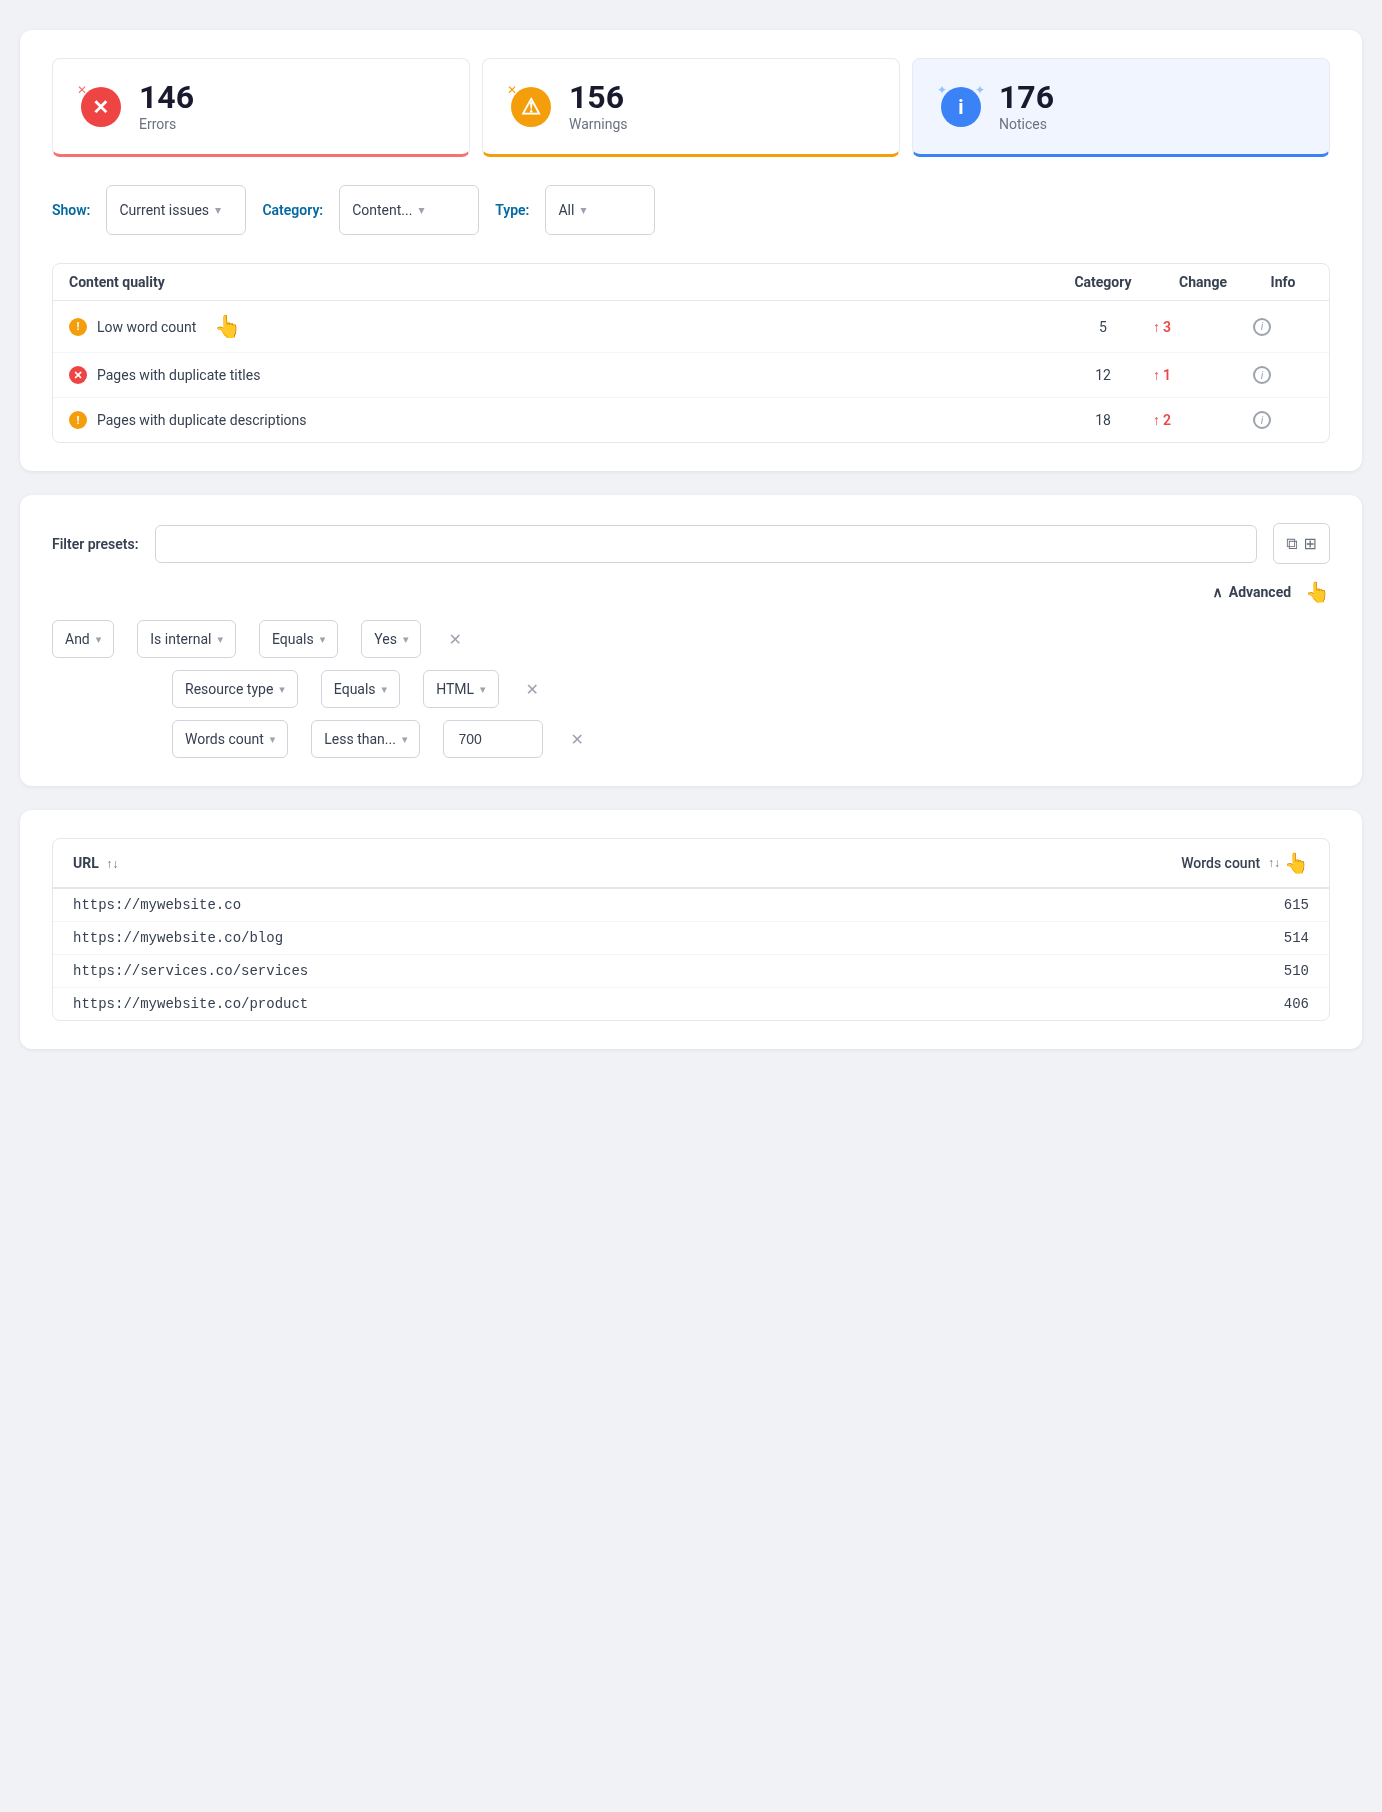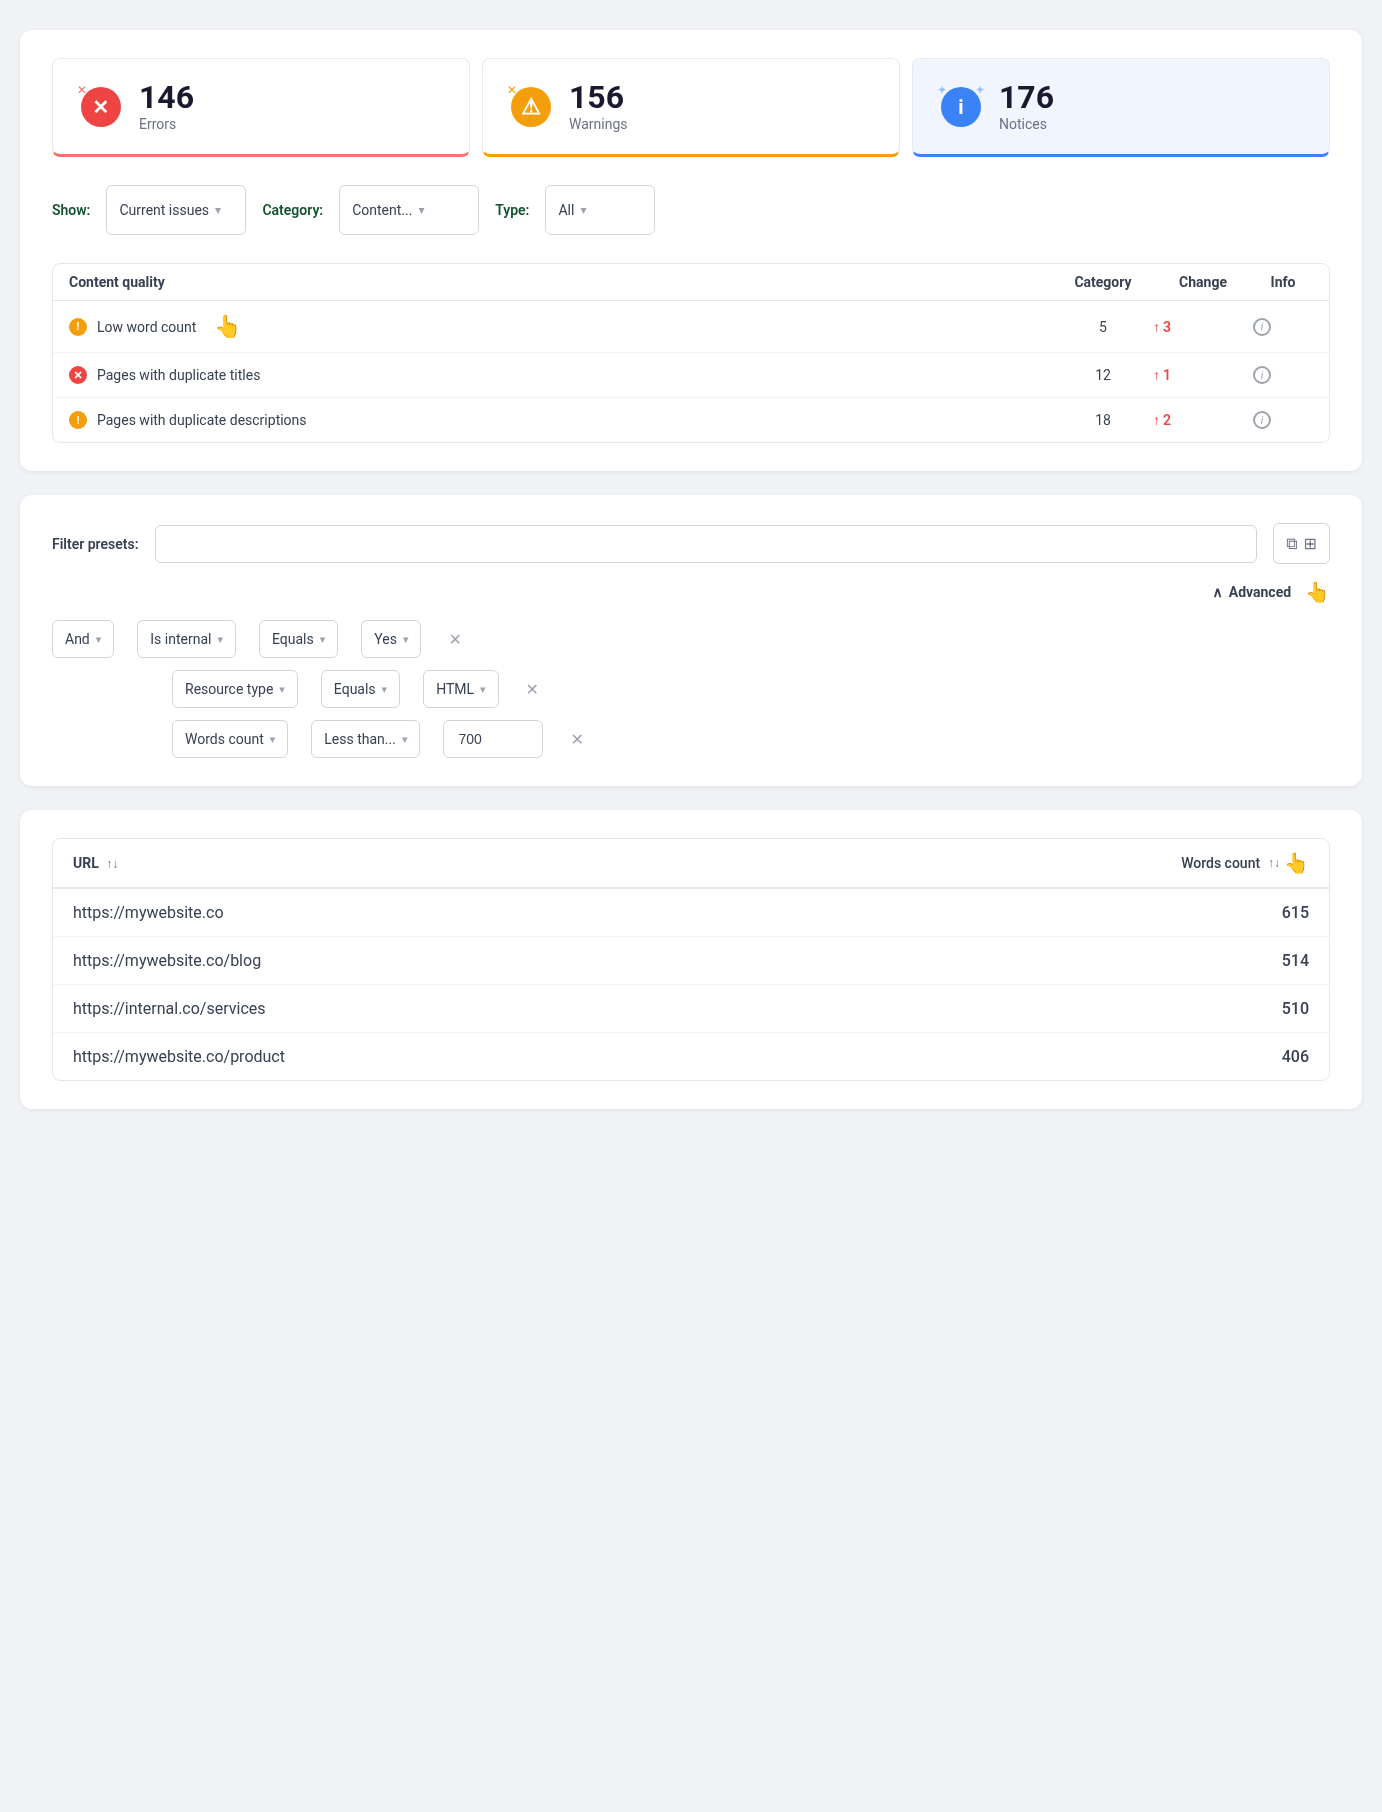--- a/index.html
+++ b/index.html
@@ -77,21 +77,21 @@
     
     .filters-row {
       display: flex;
       align-items: center;
       gap: 16px;
       margin: 24px 0 0 0;
     }
     .filter-label {
       font-size: 14px;
       font-weight: 600;
-      color: #14532d;
+      color: #0369a1;
     }
     .filter-select {
       display: flex;
       align-items: center;
       gap: 6px;
       border: 1px solid #d1d5db;
       border-radius: 6px;
       padding: 16px 12px;
       font-size: 14px;
       color: #374151;
@@ -239,24 +239,25 @@
       padding: 12px 20px;
       font-weight: 700;
       font-size: 14px;
       color: #374151;
       border-bottom: 2px solid #e5e7eb;
       gap: 27px;
     }
     .url-table-row {
       display: flex;
       align-items: center;
-      padding: 14px 20px;
+      padding: 8px 20px;
       border-bottom: 1px solid #f3f4f6;
-      font-size: 16px;
-      color: #374151;
+      font-size: 14px;
+      color: #374151;
+      font-family: Liberation Mono, monospace;
     }
     .url-table-row:last-child { border-bottom: none; }
     .url-col-url { flex: 1; color: #374151; }
     .url-col-count { width: 160px; text-align: right; font-weight: 500; }
     .sort-icon { font-size: 12px; color: #6b7280; margin-left: 4px; }
 
     .hand-cursor { display: inline-block; font-size: 24px; }
   </style>
 </head>
 <body>
@@ -464,21 +465,21 @@
 
     <div class="url-table-row">
       <div class="url-col-url">https://mywebsite.co</div>
       <div class="url-col-count">615</div>
     </div>
     <div class="url-table-row">
       <div class="url-col-url">https://mywebsite.co/blog</div>
       <div class="url-col-count">514</div>
     </div>
     <div class="url-table-row">
-      <div class="url-col-url">https://internal.co/services</div>
+      <div class="url-col-url">https://services.co/services</div>
       <div class="url-col-count">510</div>
     </div>
     <div class="url-table-row">
       <div class="url-col-url">https://mywebsite.co/product</div>
       <div class="url-col-count">406</div>
     </div>
   </div>
 </div>
 
 </body></html>

